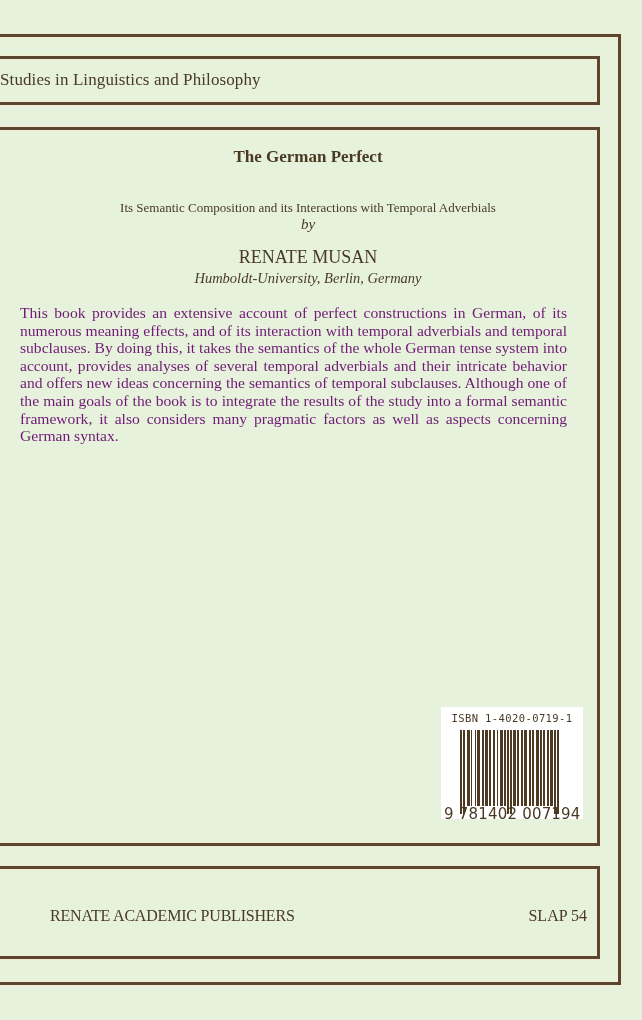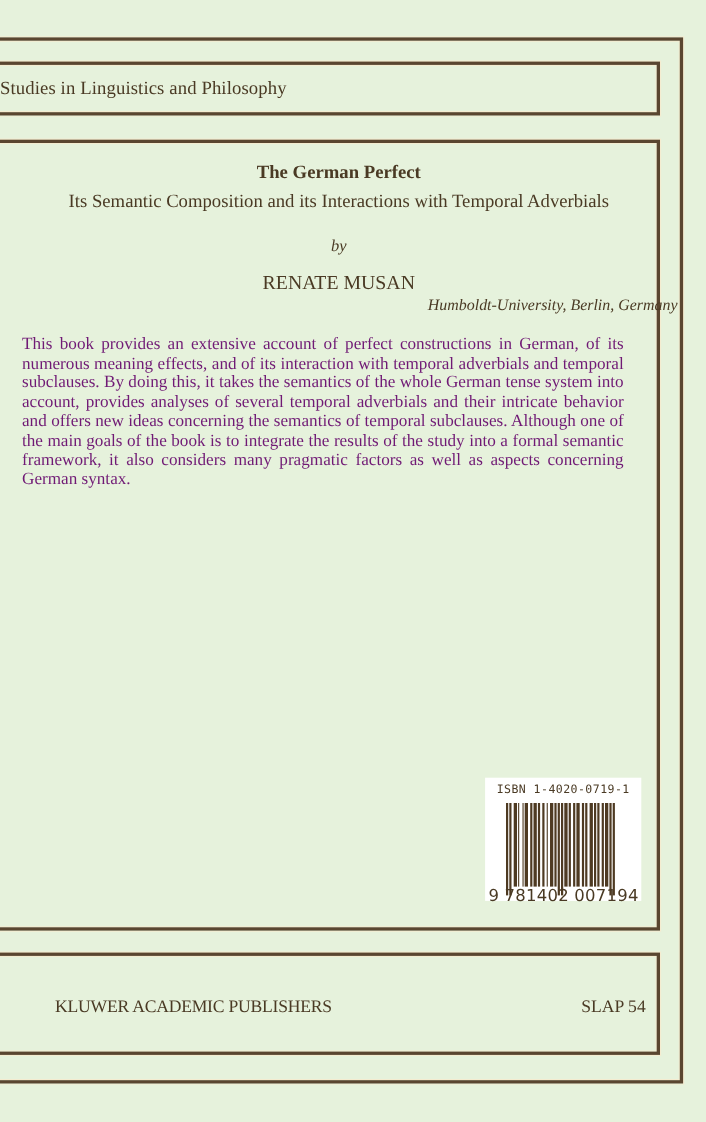--- a/index.html
+++ b/index.html
@@ -65,41 +65,40 @@
       color: #4a3a24;
       font-family: Liberation Serif, serif;
     }
     #book-title {
       top: 146px;
       font-size: 17px;
       font-weight: bold;
       line-height: 22px;
     }
     #book-subtitle {
-      top: 173px;
-      font-size: 17px;
+      top: 198px;
+      font-size: 13px;
       line-height: 20px;
     }
     #byline {
       top: 214px;
       font-size: 15px;
       font-style: italic;
       line-height: 20px;
     }
     #author-name {
       top: 246px;
       font-size: 18px;
       line-height: 22px;
     }
     #affiliation {
       top: 268px;
       font-size: 14.5px;
       font-style: italic;
       line-height: 20px;
-      text-align: right;
     }
     .blurb {
       position: absolute;
       left: 20px;
       top: 304px;
       width: 547px;
       font-size: 15.6px;
       line-height: 17.6px;
       text-align: justify;
       color: #701a75;
@@ -251,14 +250,14 @@
       <span class="gap" style="width:1px"></span>
     <span style="width:3px"></span>
       <span class="gap" style="width:1.5px"></span>
     <span class="long" style="width:1.5px"></span>
       <span class="gap" style="width:1.5px"></span>
     <span class="long" style="width:1.5px"></span>
   </div>
   <div class="barcode-digits">9 781402 007194</div>
 </div>
 
-<div class="publisher">KLUWER ACADEMIC PUBLISHERS</div>
+<div class="publisher">RENATE ACADEMIC PUBLISHERS</div>
 <div class="series-number">SLAP 54</div>
 
 </body></html>

